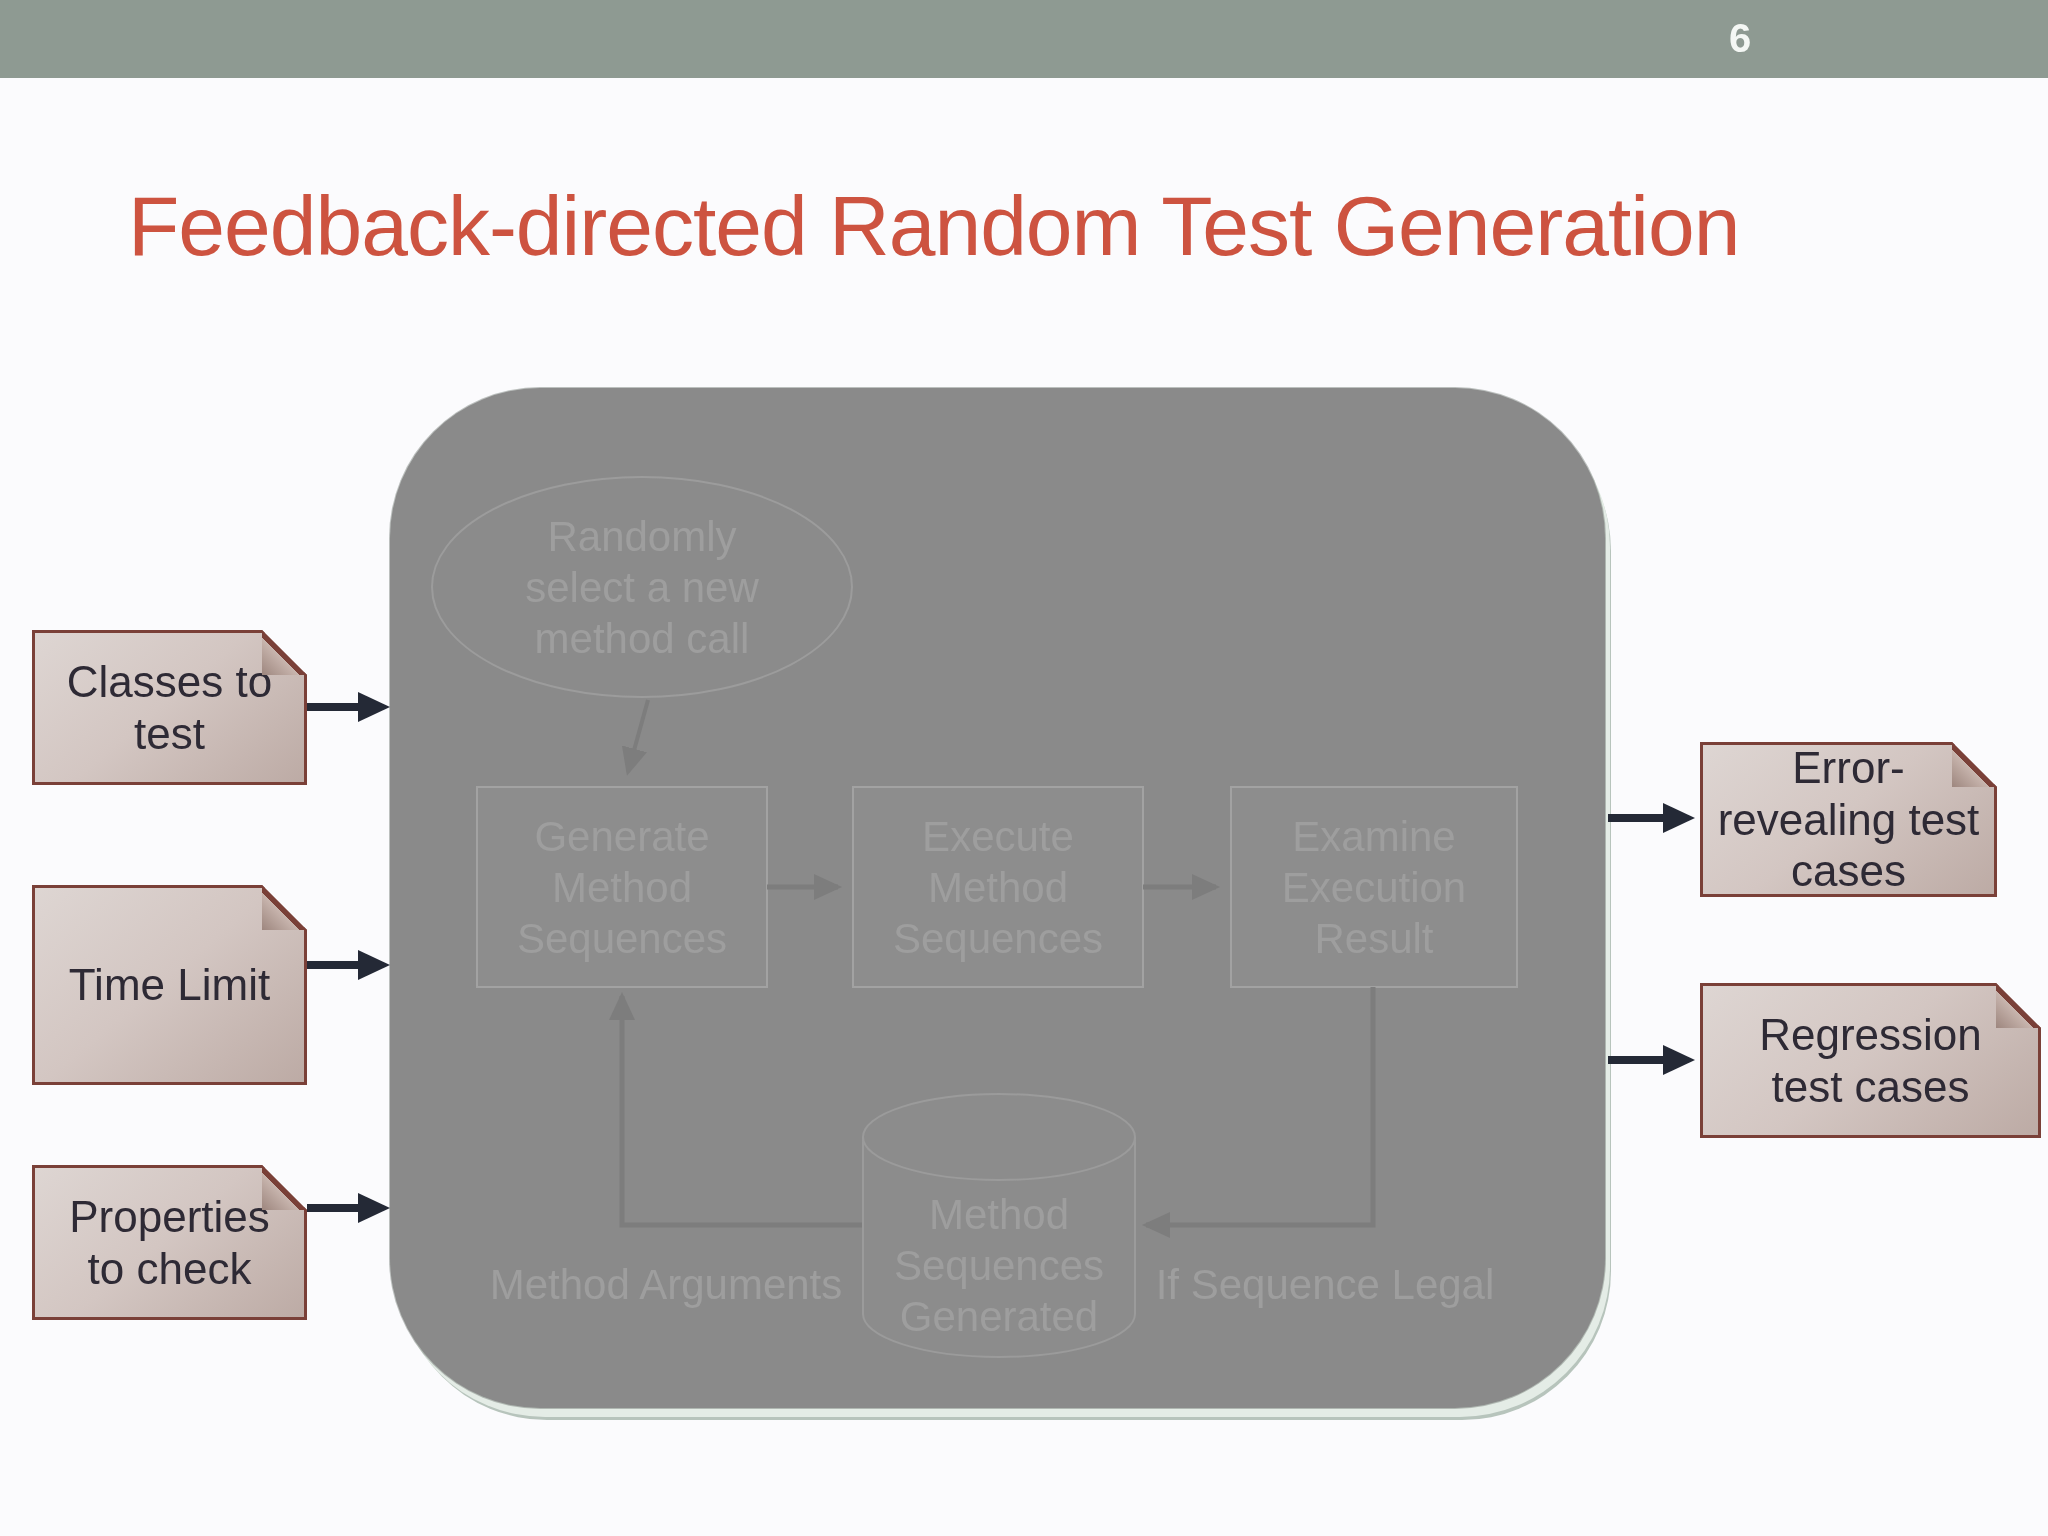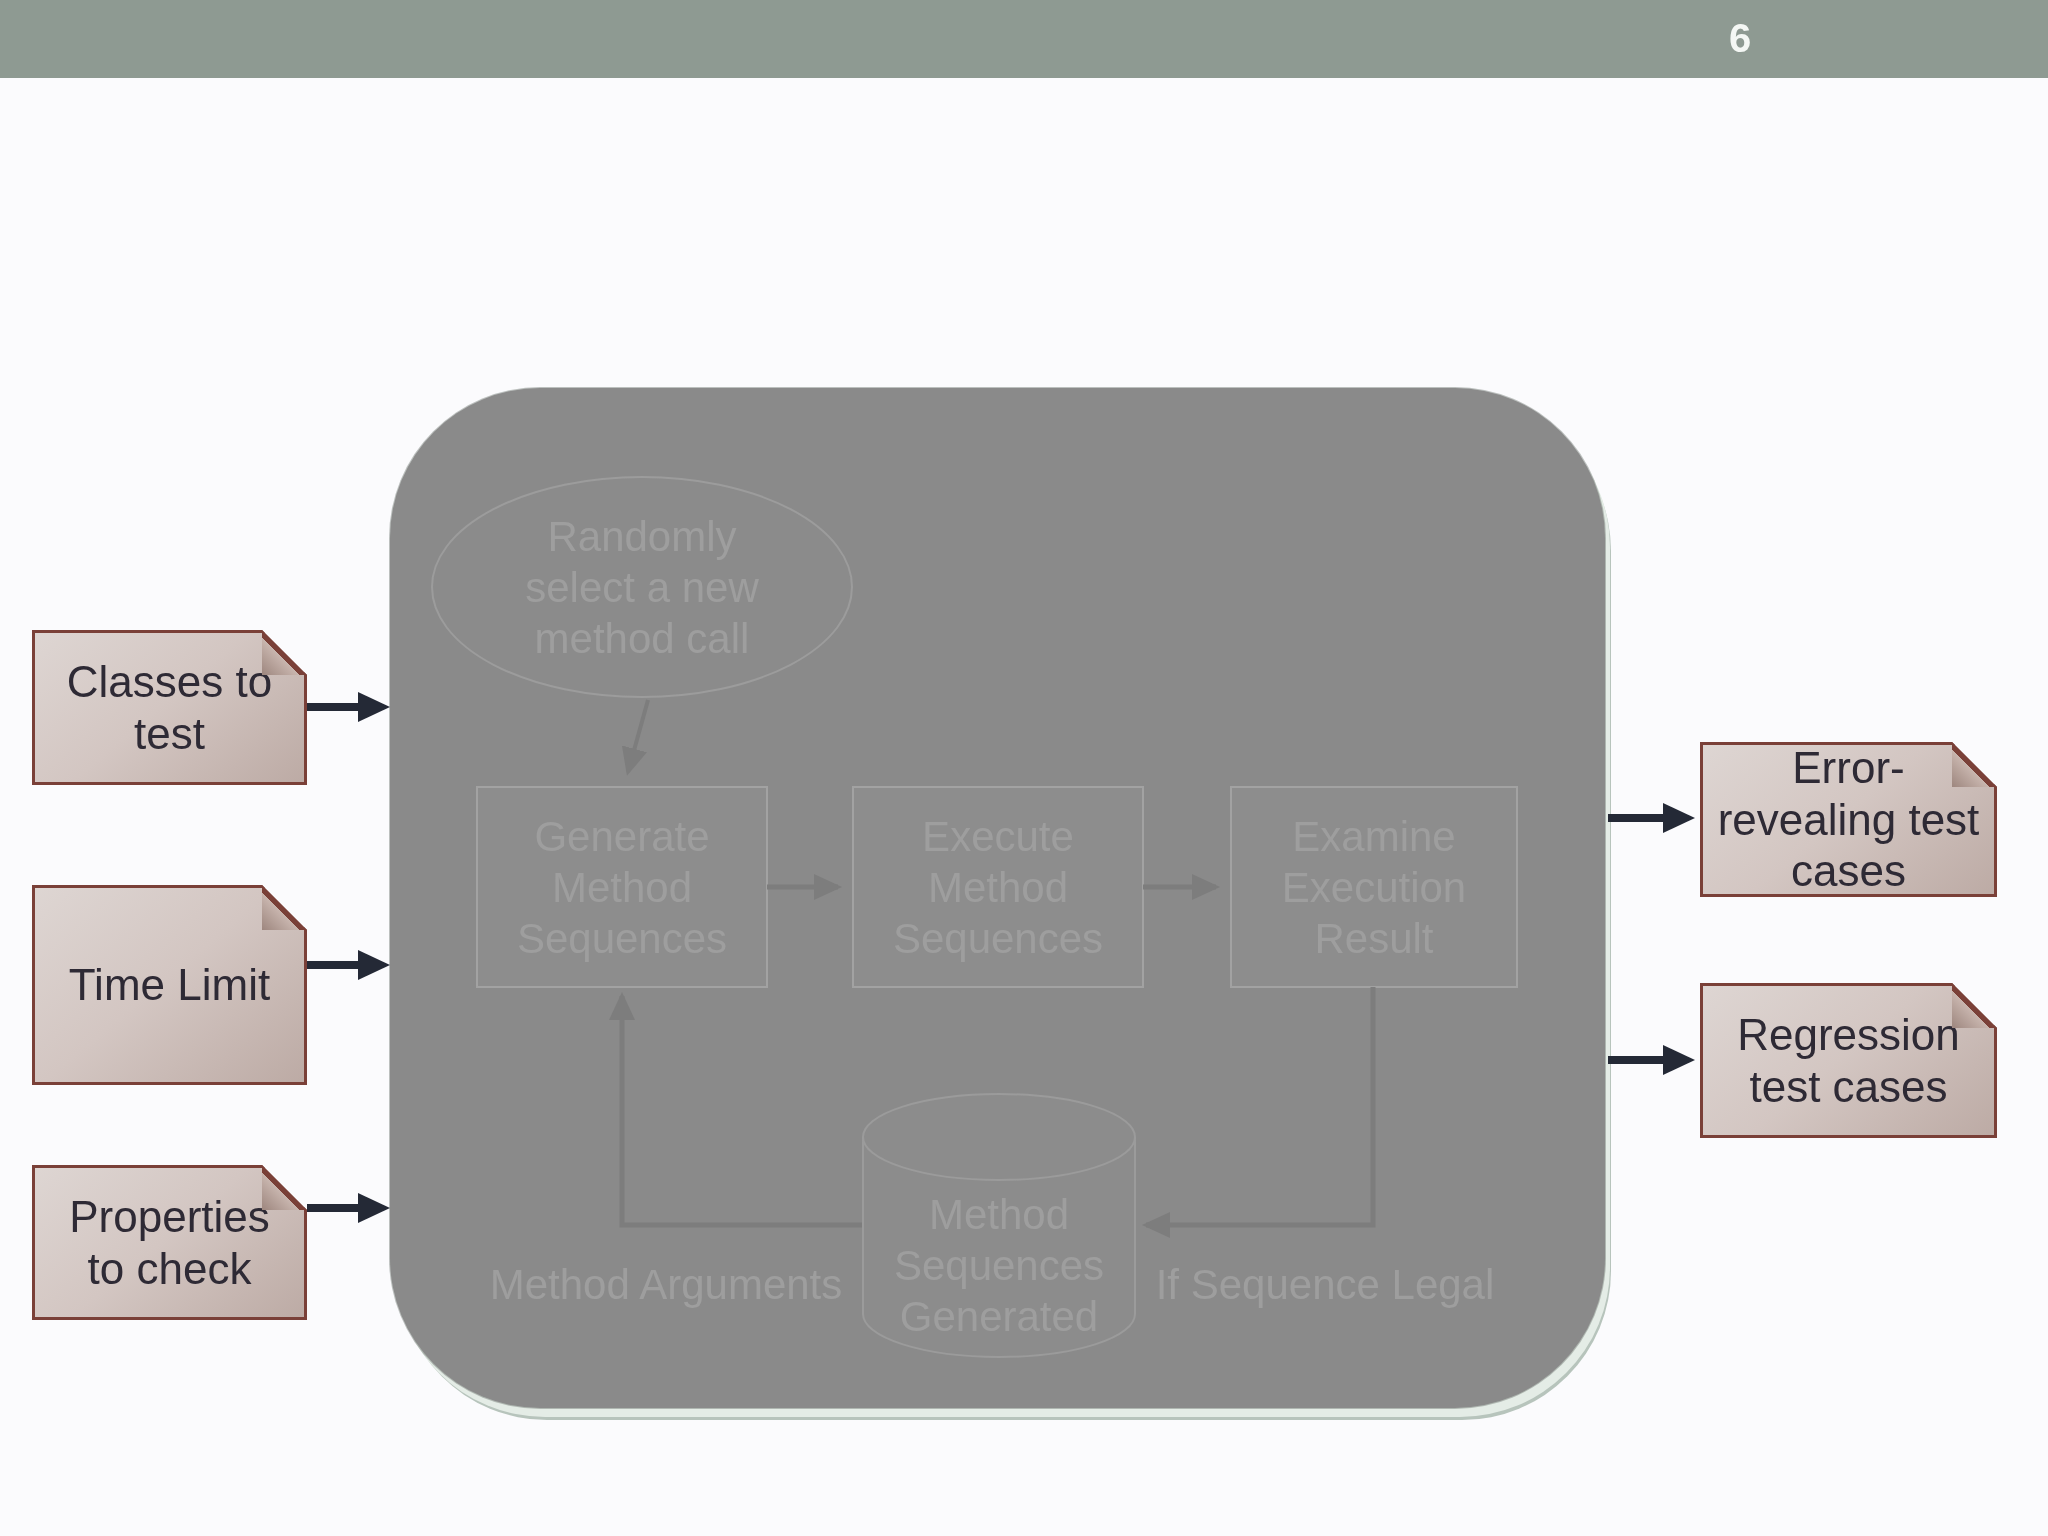--- a/index.html
+++ b/index.html
@@ -114,20 +114,21 @@
 </style>
 </head>
 <body>
 
 <div class="slide">
 
   <div class="topbar">
     <div class="pagenum">6</div>
   </div>
 
+  <h1 class="title">Feedback-directed Random Test Generation</h1>
 
   <div class="panel">
     <svg width="1215" height="1020" viewBox="0 0 1215 1020">
       <defs>
         <marker id="ah" markerUnits="userSpaceOnUse" markerWidth="28" markerHeight="26" refX="24" refY="13" orient="auto">
           <path d="M0,0 L28,13 L0,26 Z" fill="#7d7d7d"></path>
         </marker>
       </defs>
 
       <ellipse cx="252" cy="199" rx="210" ry="110" fill="#8b8b8b" stroke="#9c9c9c" stroke-width="2"></ellipse>
@@ -178,21 +179,21 @@
   <div class="card" style="left:32px; top:1130px; width:275px; height:155px;margin-top:35px;">
     <div class="card-text">Properties
 to check</div>
   </div>
 
   <div class="card" style="left:1700px; top:742px; width:297px; height:155px;">
     <div class="card-text">Error-
 revealing test
 cases</div>
   </div>
-  <div class="card" style="left:1700px; top:983px; width:297px; height:155px;">
+  <div class="card" style="left:1700px; top:983px; width:297px; height:155px;padding-left:44px;">
     <div class="card-text">Regression
 test cases</div>
   </div>
 
   <div class="xarrow" style="left:307px; top:703px; width:52px;"></div>
   <div class="xarrow" style="left:307px; top:961px; width:52px;"></div>
   <div class="xarrow" style="left:307px; top:1204px; width:52px;"></div>
   <div class="xarrow" style="left:1608px; top:814px; width:56px;"></div>
   <div class="xarrow" style="left:1608px; top:1056px; width:56px;"></div>
 

